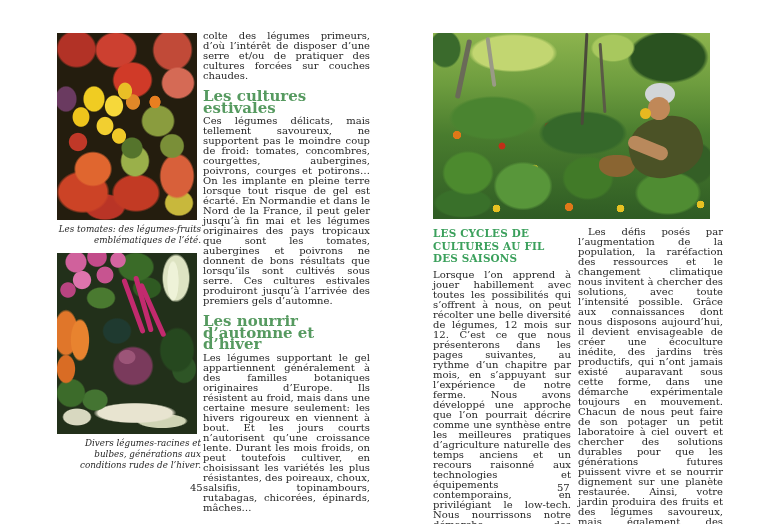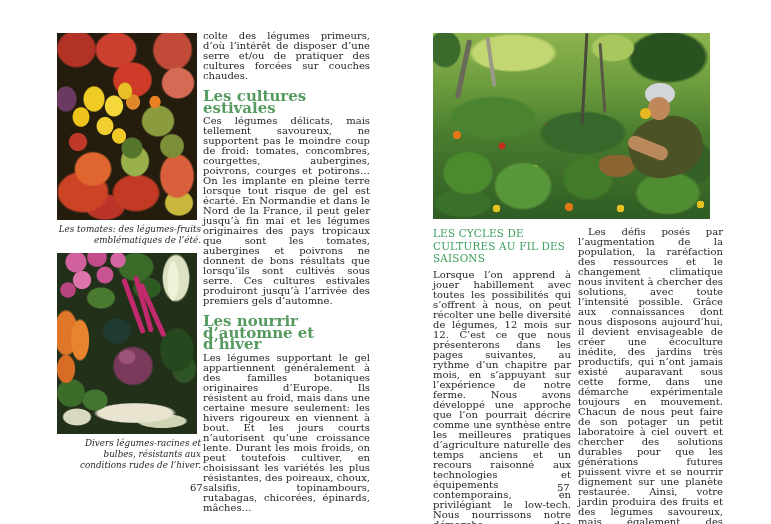--- a/index.html
+++ b/index.html
@@ -4,21 +4,21 @@
 <style>
   html,body{margin:0;padding:0;background:#ffffff;}
   .spread{position:relative;width:771px;height:524px;background:#ffffff;overflow:hidden;
           font-family:"DejaVu Serif",serif;color:#262626;}
   .abs{position:absolute;}
   figure{margin:0;padding:0;}
 
   
   .body-par{margin:0;font-size:10px;line-height:10px;text-align:justify;color:#262626;}
   .subhead{margin:9px 0 2px 0;font-size:15px;line-height:11.5px;font-weight:bold;color:#569a60;}
-  .caps-head{margin:0 0 5px 0;font-size:10.4px;line-height:12.6px;font-weight:normal;
+  .caps-head{margin:0 0 5px 0;font-size:10.4px;line-height:12.6px;font-weight:bold;
              letter-spacing:.2px;color:#3ba05c;}
   .caption{font-style:italic;font-size:8.8px;line-height:11.2px;color:#1f1f1f;text-align:right;}
   .folio{font-size:10px;color:#222;}
   .indent{text-indent:10px;}
   .text-col p + h3{margin-top:10px;}
 
   
   .photo-tomatoes{
     background:
       radial-gradient(closest-side,#f6d83a 0 66%,transparent 74%) 44px 58px/26px 30px,
@@ -146,31 +146,31 @@
   <figure id="photo1" class="abs photo-tomatoes"></figure>
 
   <div id="cap1" class="abs caption">Les tomates: des légumes-fruits emblématiques de l’été.</div>
 
   <figure id="photo2" class="abs photo-roots">
     <div class="stalk" style="left:74px;top:24px;transform:rotate(-20deg);"></div>
     <div class="stalk" style="left:84px;top:22px;transform:rotate(-16deg);"></div>
     <div class="stalk" style="left:93px;top:28px;transform:rotate(-24deg);"></div>
   </figure>
 
-  <div id="cap2" class="abs caption">Divers légumes-racines et bulbes, résistants aux conditions rudes de l’hiver.</div>
+  <div id="cap2" class="abs caption">Divers légumes-racines et bulbes, générations aux conditions rudes de l’hiver.</div>
 
   <div id="leftcol" class="abs text-col">
     <p class="body-par">colte des légumes primeurs, d’où l’intérêt de disposer d’une serre et/ou de pratiquer des cultures forcées sur couches chaudes.</p>
     <h3 class="subhead">Les cultures estivales</h3>
     <p class="body-par">Ces légumes délicats, mais tellement savoureux, ne supportent pas le moindre coup de froid: tomates, concombres, courgettes, aubergines, poivrons, courges et potirons… On les implante en pleine terre lorsque tout risque de gel est écarté. En Normandie et dans le Nord de la France, il peut geler jusqu’à fin mai et les légumes originaires des pays tropicaux que sont les tomates, aubergines et poivrons ne donnent de bons résultats que lorsqu’ils sont cultivés sous serre. Ces cultures estivales produiront jusqu’à l’arrivée des premiers gels d’automne.</p>
     <h3 class="subhead">Les nourrir d’automne et d’hiver</h3>
     <p class="body-par">Les légumes supportant le gel appartiennent généralement à des familles botaniques originaires d’Europe. Ils résistent au froid, mais dans une certaine mesure seulement: les hivers rigoureux en viennent à bout. Et les jours courts n’autorisent qu’une croissance lente. Durant les mois froids, on peut toutefois cultiver, en choisissant les variétés les plus résistantes, des poireaux, choux, salsifis, topinambours, rutabagas, chicorées, épinards, mâches…</p>
   </div>
 
-  <div id="folio56" class="abs folio">67</div>
+  <div id="folio56" class="abs folio">45</div>
 
   <figure id="photo3" class="abs photo-garden">
     <div class="trunk" style="left:28px;top:6px;width:5px;height:60px;transform:rotate(12deg);background:#6a6a58;"></div>
     <div class="trunk" style="left:56px;top:4px;width:4px;height:50px;transform:rotate(-8deg);background:#9a9a86;"></div>
     <div class="trunk" style="left:150px;top:0px;width:3px;height:92px;transform:rotate(3deg);background:#4a4a3a;"></div>
     <div class="trunk" style="left:168px;top:10px;width:3px;height:70px;transform:rotate(-4deg);background:#5a5a46;"></div>
     <div class="basket"></div>
     <div class="man-shirt"></div>
     <div class="man-arm"></div>
     <div class="man-hair"></div>

